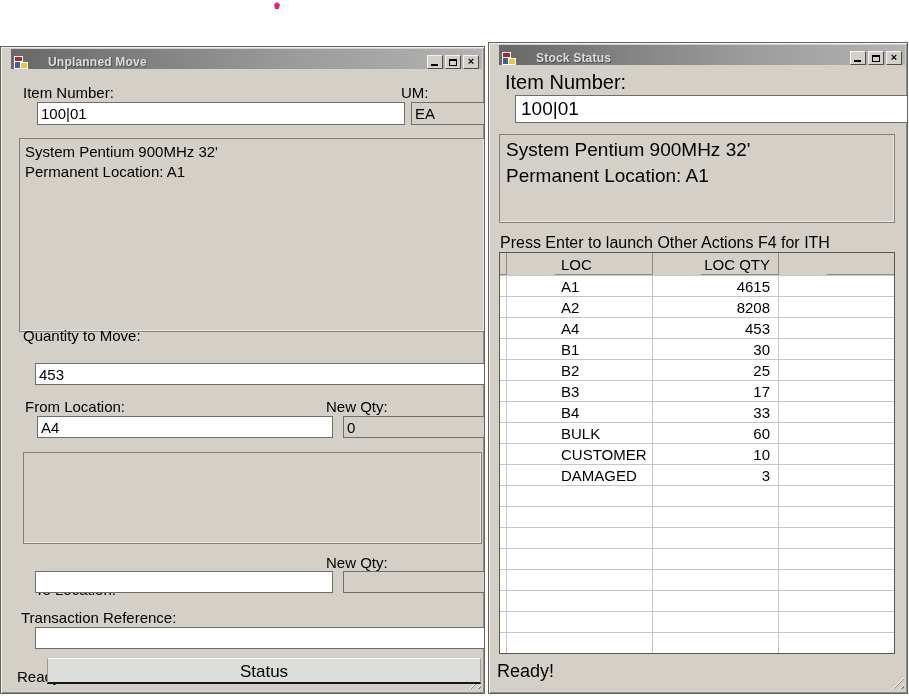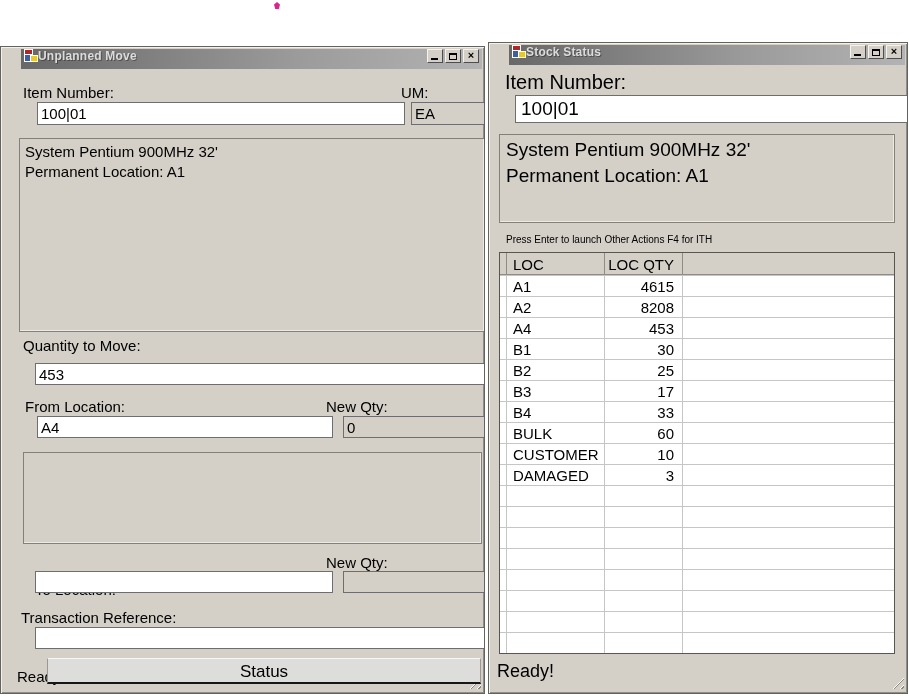--- a/index.html
+++ b/index.html
@@ -8,23 +8,23 @@
   #stage { position:relative; width:909px; height:696px; background:#ffffff; overflow:hidden; }
 
   
   .window {
     position:absolute; background:#d4d0c8;
     border:1px solid #62625e;
     box-shadow: inset 1px 1px 0 #f2f1ec, inset -1px -1px 0 #8f8d86;
     overflow:hidden;
   }
   .titlebar {
-    position:absolute; left:20px; right:2px; top:2px; height:20px;
+    position:absolute; left:10px; right:2px; top:2px; height:20px;
     background:linear-gradient(to right,#686868,#9b9b9b 60%,#b3b3b3);
-    display:flex; align-items:flex-start; padding:0 3px; gap:0;
+    display:flex; align-items:flex-end; padding:0 3px; gap:20px;
   }
   .title-text {
     color:#dcdcdc; font-size:12px; font-weight:bold; letter-spacing:.2px;
     text-shadow:1px 1px 0 rgba(0,0,0,.35); white-space:nowrap; flex:1;
   }
   .app-icon { position:relative; width:14px; height:13px; flex:0 0 auto; }
   .app-icon .sq { position:absolute; border:1px solid #fff; }
   .app-icon .sq.red    { left:0; top:0;  width:9px;  height:6px; background:#b32428; }
   .app-icon .sq.blue   { left:0; top:5px; width:7px; height:8px; background:#3a5fa5; }
   .app-icon .sq.yellow { left:6px; top:6px; width:8px; height:7px; background:#e8c832; }
@@ -60,21 +60,21 @@
   }
 
   
   #win-left { left:0; top:46px; width:485px; height:648px; }
   #win-left .lbl { font-size:15px; }
   #lw-item-label { left:22px; top:37px; }
   #lw-um-label { left:400px; top:37px; }
   #lw-item-input { left:20px; top:55px; width:368px; height:23px; font-size:15px; }
   #lw-um-box { left:394px; top:55px; width:95px; height:23px; font-size:15px; }
   #lw-desc { left:18px; top:91px; width:466px; height:194px; font-size:15px; line-height:20px; padding:3px 5px; }
-  #lw-qty-label { left:22px; top:290px; }
+  #lw-qty-label { left:22px; top:280px; }
   #lw-qty-input { left:18px; top:316px; width:466px; height:22px; font-size:15px; }
   #lw-from-label { left:24px; top:351px; }
   #lw-newqty1-label { left:325px; top:351px; }
   #lw-from-input { left:20px; top:369px; width:296px; height:22px; font-size:15px; }
   #lw-newqty1 { left:326px; top:369px; width:160px; height:22px; font-size:15px; }
   #lw-panel { left:22px; top:405px; width:459px; height:92px; }
   #lw-to-label { left:20px; top:534px;margin-left:14px; }
   #lw-newqty2-label { left:325px; top:507px; }
   #lw-to-input { left:18px; top:524px; width:298px; height:22px; font-size:15px; }
   #lw-newqty2 { left:326px; top:524px; width:160px; height:22px; font-size:15px; }
@@ -88,38 +88,38 @@
     display:flex; align-items:flex-start; justify-content:center; overflow:hidden;
     font-family:"Liberation Sans", sans-serif; padding-top:3px; cursor:default;
   }
   #lw-grip { right:3px; bottom:4px; }
 
   
   #win-right { left:488px; top:42px; width:420px; height:652px; }
   #rw-item-label { left:16px; top:28px; font-size:20px; }
   #rw-item-input { left:10px; top:52px; width:398px; height:28px; font-size:19px; padding:2px 5px; }
   #rw-desc { left:10px; top:91px; width:396px; height:89px; font-size:19px; line-height:26px; padding:2px 6px; }
-  #rw-hint { left:17px; top:191px; font-size:10px; }
+  #rw-hint { left:11px; top:191px; font-size:16px; }
   #rw-ready { left:8px; top:618px; font-size:18px; }
   #rw-grip { right:3px; bottom:4px; }
 
   
   #rw-grid {
     position:absolute; left:10px; top:209px; width:396px; height:402px;
     background:#fff; border:1px solid #58564f; overflow:hidden;
   }
   .g-row { display:flex; width:100%; height:21px; background:#fff; }
   .g-row.header { height:23px; background:#d4d0c8; }
   .g-cell { height:100%; font-size:15px; color:#000; overflow:hidden; white-space:nowrap; }
   .g-strip { width:7px; border-right:1px solid #c6c6c6; }
   .header .g-strip { background:#d4d0c8; border-right:1px solid #8e8c85; border-bottom:1px solid #8e8c85; }
   .g-loc { width:98px; padding:2px 0 0 6px; border-right:1px solid #c6c6c6; }
   .g-qty { width:78px; padding:2px 8px 0 0; text-align:right; border-right:1px solid #c6c6c6; }
   .g-fill { flex:1; }
-  .g-row { border-bottom:1px solid #c6c6c6; }
+  .g-row { border-bottom:1px solid #c6c6c6;gap:48px; }
   .g-row.header .g-cell { border-right:1px solid #8e8c85; border-bottom:1px solid #8e8c85; padding-top:3px; }
   .g-row.header .g-fill { border-right:none; }
 
   
   #artifact { position:absolute; left:274px; top:2px; width:6px; height:7px;
     background:#d40073; clip-path:polygon(50% 0,100% 35%,80% 100%,20% 100%,0 35%); opacity:.85; }
 </style>
 </head>
 <body>
 

